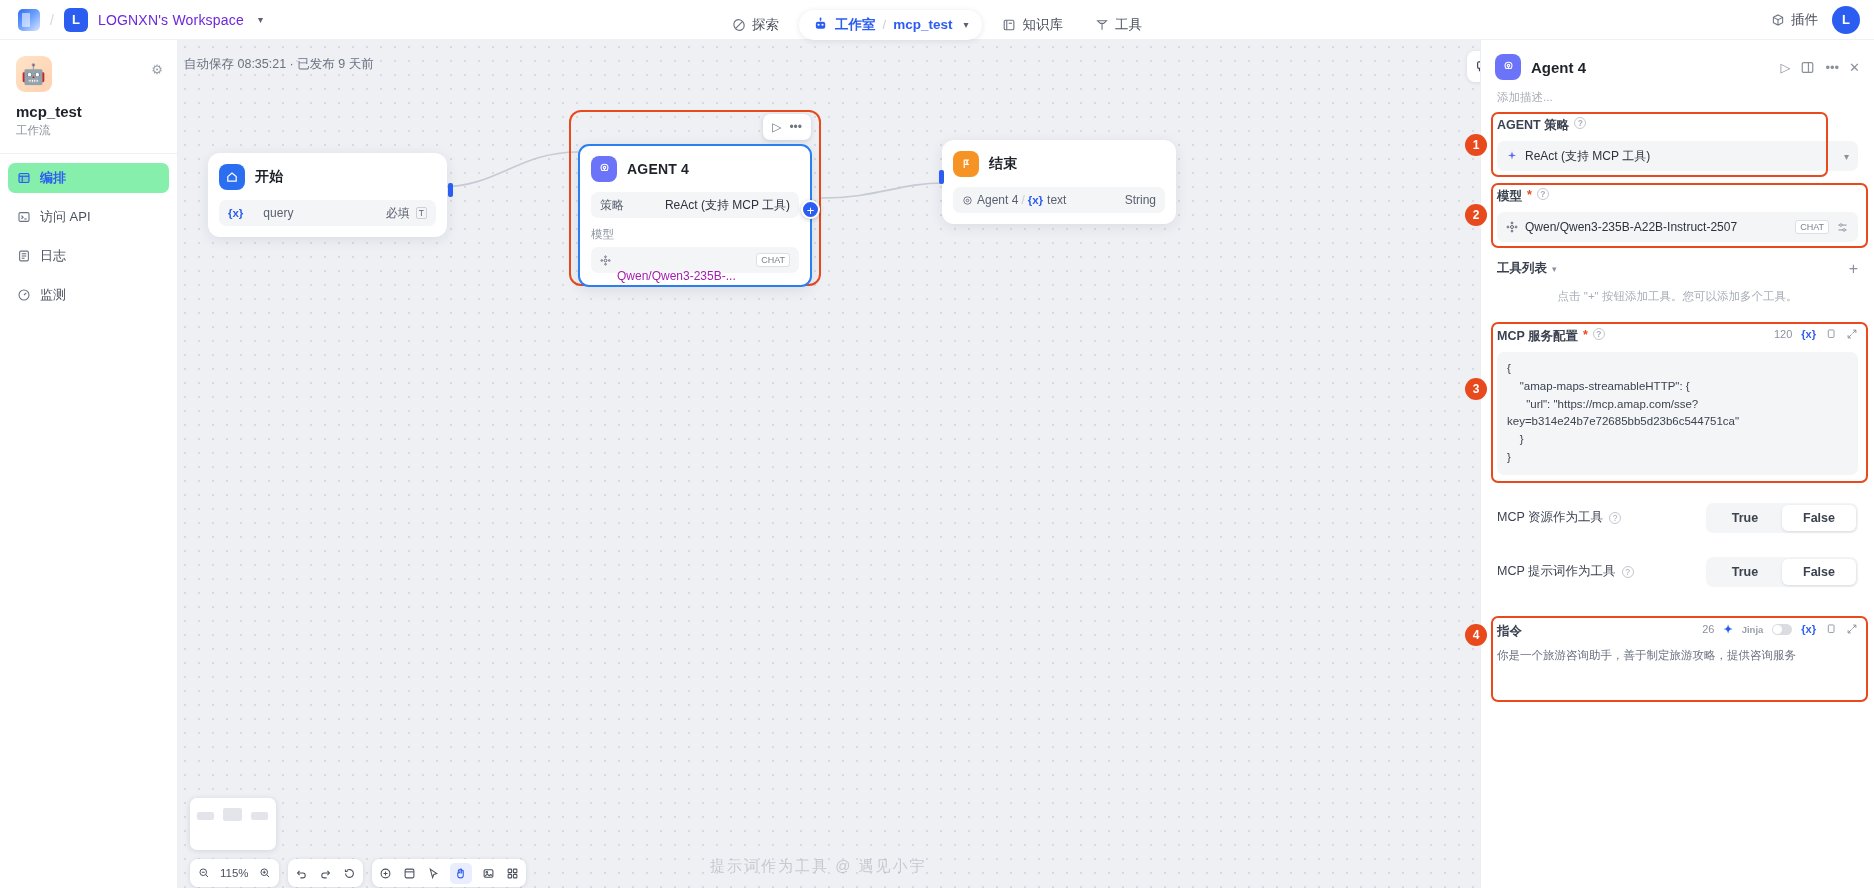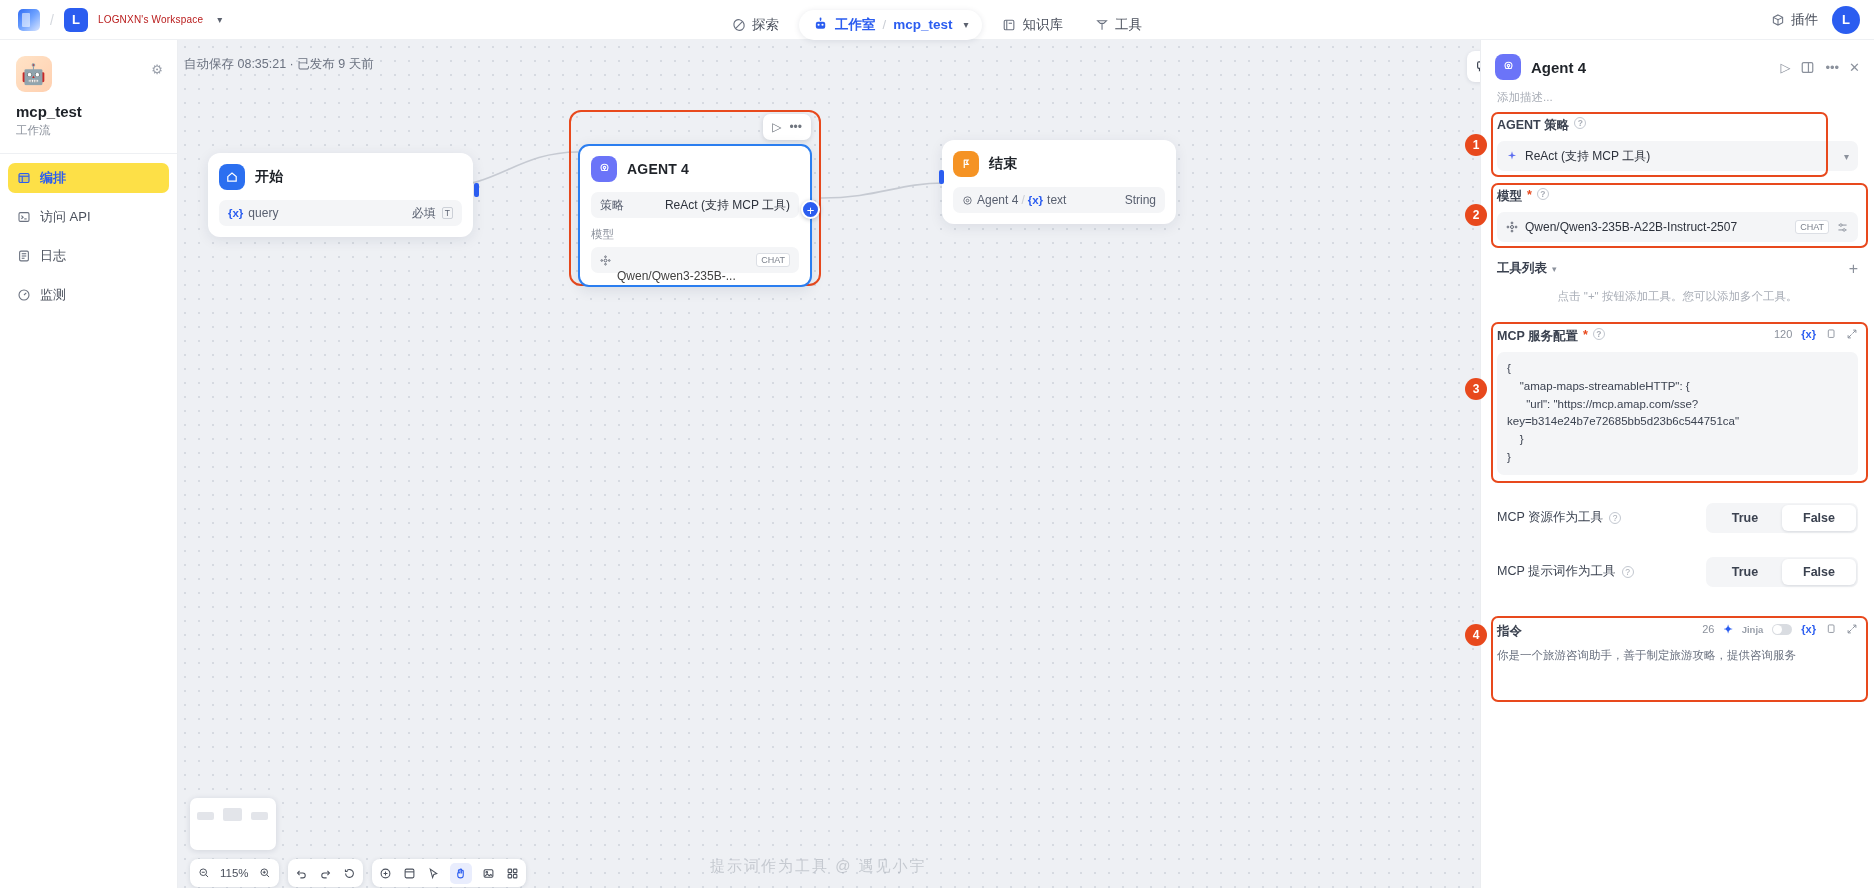--- a/index.html
+++ b/index.html
@@ -25,21 +25,21 @@
   .logo-mark::after{
     content:""; position:absolute; left:4px; top:4px; width:8px; height:14px;
     background:#fff; opacity:.55; border-radius:1px;
   }
   .tb-sep{ color:#d4d8de; font-size:14px; }
   .ws-badge{
     width:24px; height:24px; border-radius:6px; background:#2b5df0;
     color:#fff; font-size:13px; font-weight:700;
     display:flex; align-items:center; justify-content:center;
   }
-  .ws-name{ font-size:10px; color:#b91c1c; letter-spacing:.2px; }
+  .ws-name{ font-size:14px; color:#6d28d9; letter-spacing:.2px; }
   .caret{ font-size:10px; color:#5b616e; margin-left:4px; }
 
   .tb-center{
     position:absolute; left:50%; transform:translateX(-50%);
     display:flex; align-items:flex-end; gap:0px; height:40px;
   }
   .tb-item{
     display:flex; align-items:center; gap:6px;
     padding:0 16px; height:30px; font-size:13.5px; color:#4a505c;
     border-radius:15px; cursor:pointer;
@@ -74,21 +74,21 @@
     display:flex;align-items:center;justify-content:center;font-size:20px;
   }
   .sb-gear{ position:absolute; right:14px; top:22px; color:#9aa0ab; font-size:13px; cursor:pointer;}
   .sb-title{ font-size:15px; font-weight:700; color:#1f2329; margin-top:11px; }
   .sb-sub{ font-size:11.5px; color:#8b919c; margin-top:3px; }
   .sb-divider{ height:1px; background:#eef0f3; margin:15px 0 9px 0; }
   .sb-item{
     display:flex; align-items:center; gap:9px; height:30px; margin:0 8px;
     padding:0 9px; border-radius:7px; font-size:13px; color:#4a505c; cursor:pointer;
   }
-  .sb-item.active{ background:#fde047; color:#2b5df0; font-weight:600; }
+  .sb-item.active{ background:#86efac; color:#2b5df0; font-weight:600; }
   .sb-item + .sb-item{ margin-top:9px; }
 
   
   .canvas{
     position:absolute; left:178px; top:40px; width:1696px; height:848px;
     background-color:#eef0f4;
     background-image:radial-gradient(#d6dae1 1px, transparent 1px);
     background-size:14px 14px;
   }
   .autosave{
@@ -126,21 +126,21 @@
            font-size:13px;color:#fff; }
   .n-title{ font-size:14px; font-weight:700; color:#1f2329; letter-spacing:.2px; }
   .n-row{
     margin-top:10px; background:#f4f5f7; border-radius:7px;
     height:26px; display:flex; align-items:center; padding:0 9px;
     font-size:12px; color:#596070;
   }
   .n-row .grow{ flex:1; }
   .var{ color:#2b5df0; font-weight:700; font-size:11.5px; }
 
-  #node-start{ left:30px; top:113px; width:265px; }
+  #node-start{ left:30px; top:113px; width:239px; }
   #node-end{ left:764px; top:100px; width:234px; }
 
   
   #agent-wrap{ position:absolute; left:391px; top:70px; width:252px; height:176px; }
   .sel-red{
     position:absolute; inset:0; border:2.5px solid #e8491d; border-radius:12px; pointer-events:none;
   }
   .agent-node{
     position:absolute; left:9px; top:34px; width:234px;
     background:#fff; border:2px solid #2b7ef0; border-radius:11px; padding:10px 11px 12px 11px;
@@ -383,21 +383,21 @@
     <div class="n-head">
       <div class="n-icon" style="background:#2b6ff0;">
         <svg width="14" height="14" viewBox="0 0 16 16" fill="none" stroke="#fff" stroke-width="1.4">
           <path d="M3.2 7.6 8 3.6l4.8 4v5.1H3.2z"></path>
         </svg>
       </div>
       <div class="n-title">开始</div>
     </div>
     <div class="n-row">
       <span class="var">{x}</span>
-      <span style="margin-left:5px;">query</span>
+      <span style="margin-left:20px;">query</span>
       <span class="grow"></span>
       <span>必填</span>
       <span style="margin-left:6px;border:1px solid #ccd0d7;border-radius:2px;font-size:8.5px;padding:0 2px;">T</span>
     </div>
     <div class="port" style="right:-6px; top:30px;"></div>
   </div>
 
   <div id="agent-wrap">
     <div class="sel-red"></div>
 
@@ -429,21 +429,21 @@
       <div class="n-row" style="margin-top:5px;">
         <span class="ico" style="margin-right:6px;">
           <svg width="11" height="11" viewBox="0 0 16 16" fill="none" stroke="#5b616e" stroke-width="1.3">
             <circle cx="8" cy="8" r="2"></circle>
               <circle cx="8" cy="2.6" r="1.2"></circle>
               <circle cx="8" cy="13.4" r="1.2"></circle>
             <circle cx="2.6" cy="8" r="1.2"></circle>
               <circle cx="13.4" cy="8" r="1.2"></circle>
           </svg>
         </span>
-        <span style="color:#404040;margin-top:32px;">Qwen/Qwen3-235B-...</span>
+        <span style="color:#a21caf;margin-top:32px;">Qwen/Qwen3-235B-...</span>
         <span class="grow"></span>
         <span class="chat-tag">CHAT</span>
       </div>
 
       <div class="plus-handle">+</div>
     </div>
   </div>
 
   <div class="node" id="node-end">
     <div class="n-head">

